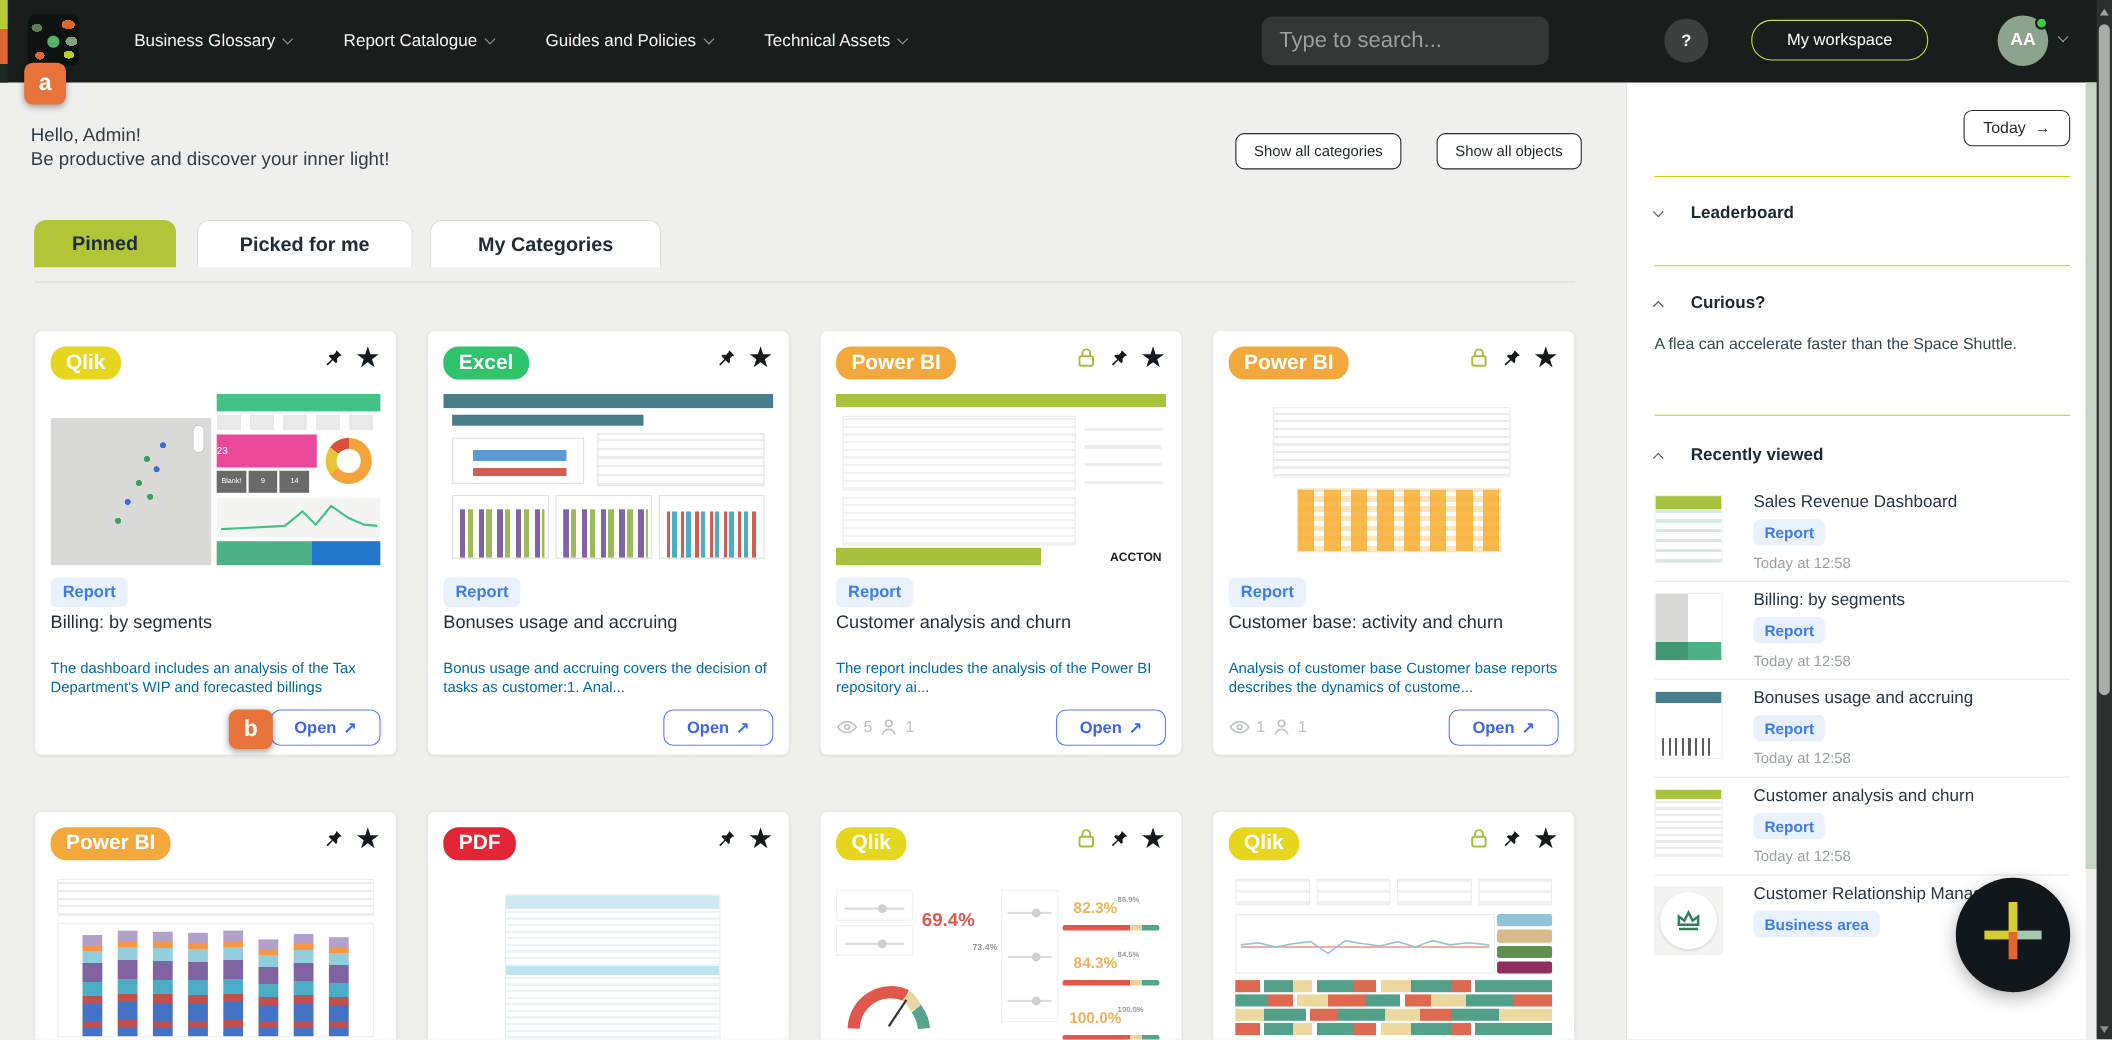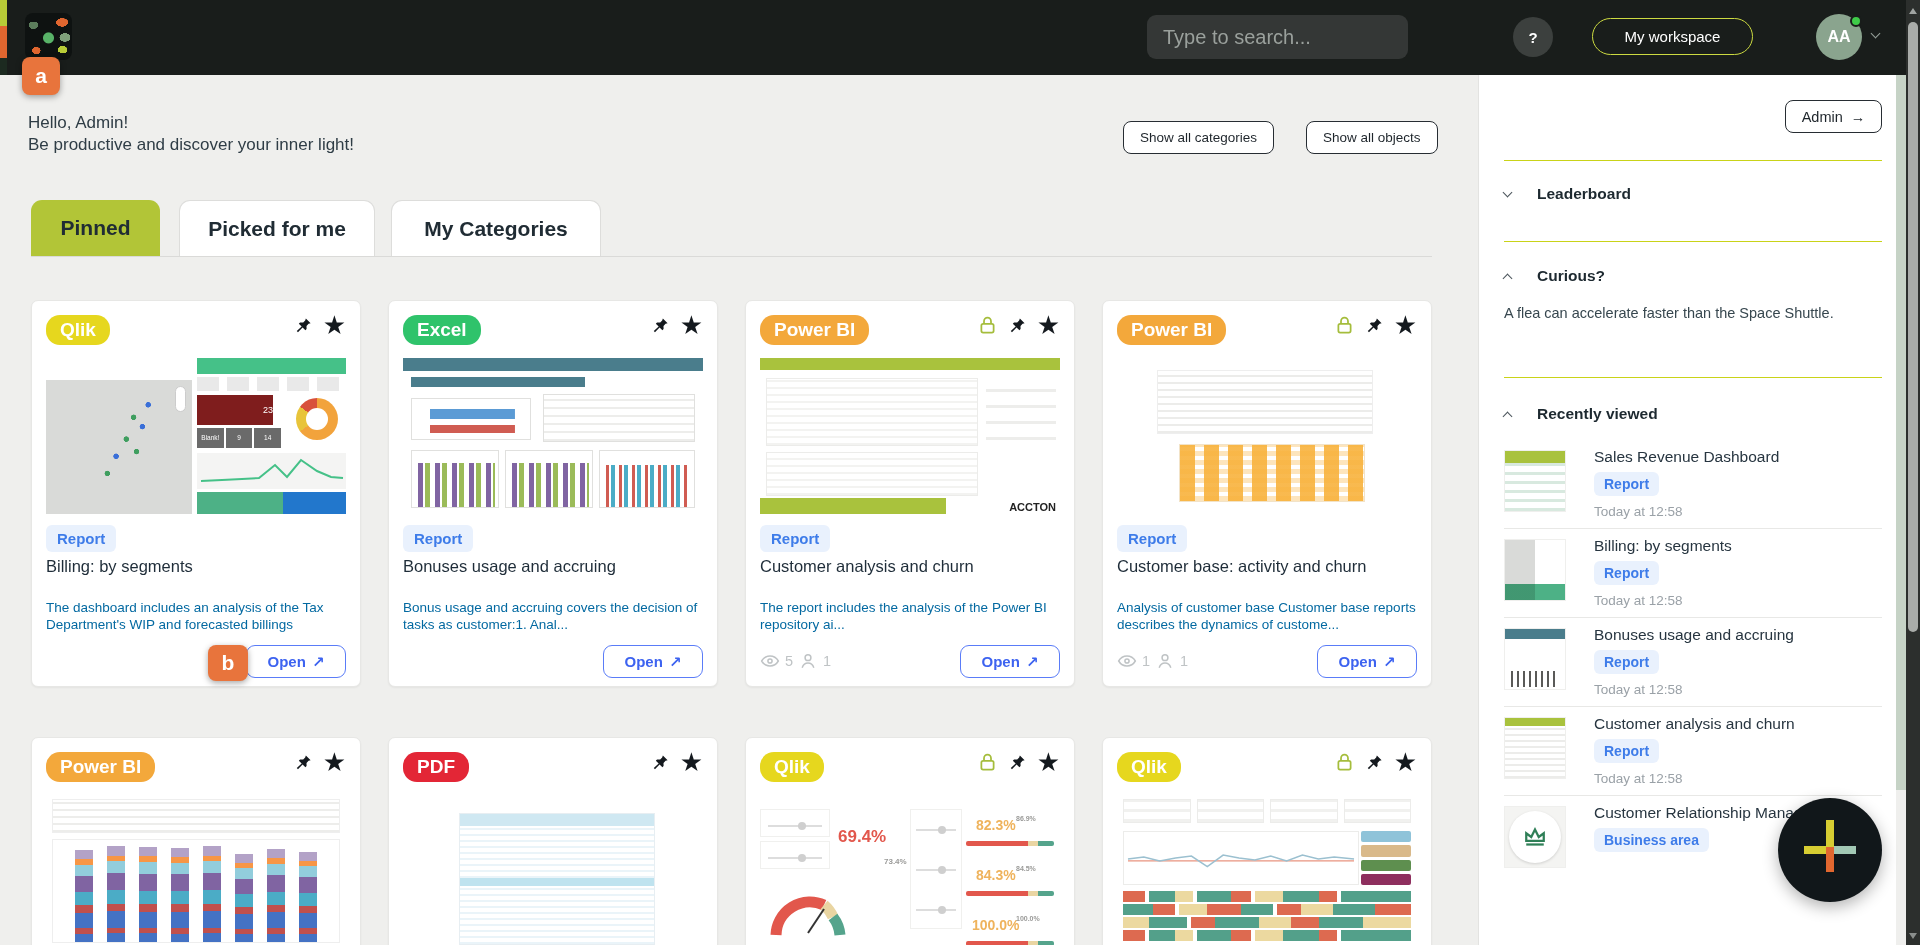--- a/index.html
+++ b/index.html
@@ -43,22 +43,22 @@
   .marker-a { left:22px; top:57px; width:38px; height:38px; }
   .marker-b { left:208px; top:645px; width:40px; height:36px; }
 
   
   .greet { position:absolute; left:28px; top:112px; font-size:17px; line-height:22px; color:#2f3d46; }
   .btn-outline { position:absolute; top:121px; height:33px; background:#fff; border:1.5px solid #272d33; border-radius:8px;
     font-size:13.5px; color:#1e252b; padding:0 16px; line-height:30px; cursor:pointer; }
   .btn-cats { left:1123px; } .btn-objs { left:1306px; }
 
   
-  .tab { position:absolute; top:200px; height:56px; display:flex; align-items:center; justify-content:center;
-    font-size:21px; font-weight:bold; color:#202c34; border-radius:11px 11px 0 0; cursor:pointer; }
+  .tab { position:absolute; top:200px; height:43px; display:flex; align-items:center; justify-content:center;
+    font-size:18px; font-weight:bold; color:#202c34; border-radius:11px 11px 0 0; cursor:pointer; }
   .tab.active { left:31px; width:129px; background:#b2c537; }
   .tab.t2 { left:179px; width:196px; background:#fff; border:1px solid #dddddb; border-bottom:none; }
   .tab.t3 { left:391px; width:210px; background:#fff; border:1px solid #dddddb; border-bottom:none; }
   .tabline { position:absolute; left:31px; top:256px; width:1401px; height:1px; background:#dadad8; }
 
   
   .card { position:absolute; width:330px; height:387px; background:#fff; border:1px solid #e7e7e5; border-radius:7px;
     box-shadow:0 1px 2px rgba(0,0,0,.05); cursor:pointer; }
   .src-badge { position:absolute; left:14px; top:14px; color:#fff; font-weight:bold; font-size:19px;
     padding:4px 14px; border-radius:14px; }
@@ -84,22 +84,22 @@
       radial-gradient(circle at 55% 52%, #3f9e5f 0 2.5px, transparent 3px),
       radial-gradient(circle at 48% 63%, #3a6fd8 0 2.5px, transparent 3px),
       radial-gradient(circle at 62% 60%, #3f9e5f 0 2.5px, transparent 3px),
       radial-gradient(circle at 42% 74%, #3f9e5f 0 2.5px, transparent 3px),
       radial-gradient(circle at 70% 30%, #3a6fd8 0 2.5px, transparent 3px),
       linear-gradient(180deg,#fff 0 22px,#d9dad8 22px 100%); position:relative; }
   .t1-map .zoomctl { position:absolute; right:6px; top:28px; width:11px; height:26px; background:#fff; border-radius:6px; border:1px solid #ccc; }
   .t1-right { width:149px; height:156px; position:relative; }
   .t1-head { height:16px; background:#45c188; }
   .t1-filters { height:14px; margin-top:3px; background:repeating-linear-gradient(90deg,#e9e9e9 0 22px,#fff 22px 30px); }
-  .t1-kpi { position:absolute; left:0; top:37px; width:76px; height:30px; background:#7f1d1d; color:#fff; font-size:9px;
-    text-align:right; line-height:30px; }
+  .t1-kpi { position:absolute; left:0; top:37px; width:91px; height:30px; background:#ec4899; color:#fff; font-size:9px;
+    text-align:left; line-height:30px; }
   .t1-minis { position:absolute; left:0; top:70px; width:84px; display:flex; gap:2px; }
   .t1-minis span { flex:1; height:20px; background:#6a6a6a; color:#fff; font-size:6.5px; text-align:center; line-height:20px; }
   .t1-donut { position:absolute; right:8px; top:40px; width:42px; height:42px; border-radius:50%;
     background:conic-gradient(#f2a33c 0 65%, #e8c43a 65% 85%, #d8503c 85% 100%); }
   .t1-donut::after { content:""; position:absolute; left:10px; top:10px; width:22px; height:22px; border-radius:50%; background:#fff; }
   .t1-chart { position:absolute; left:0; top:95px; width:149px; height:36px; background:#f4f4f3; }
   .t1-bottom { position:absolute; left:0; top:134px; width:149px; height:22px;
     background:linear-gradient(90deg,#4db186 0 58%,#2277cc 58% 100%); }
 
   .t2 { position:relative; }
@@ -215,20 +215,38 @@
     z-index:50; box-shadow:0 5px 16px rgba(0,0,0,.3); cursor:pointer; }
   .fab .ph { position:absolute; left:26px; top:48px; width:52px; height:8px; background:linear-gradient(90deg,#d7cd32 0 55%,#a2c8b4 55% 100%); }
   .fab .pv { position:absolute; left:48px; top:22px; width:8px; height:52px; background:linear-gradient(180deg,#d7cd32 0 52%,#e2672f 52% 100%); }
 </style>
 </head>
 <body>
 
 <div class="nav">
   <div class="edge-strip"></div>
   <div class="logo"></div>
+  <div class="nav-menu">
+    <div class="nav-item">
+      <span>Business Glossary</span>
+        <span class="chev"></span>
+    </div>
+    <div class="nav-item">
+      <span>Report Catalogue</span>
+        <span class="chev"></span>
+    </div>
+    <div class="nav-item">
+      <span>Guides and Policies</span>
+        <span class="chev"></span>
+    </div>
+    <div class="nav-item">
+      <span>Technical Assets</span>
+        <span class="chev"></span>
+    </div>
+  </div>
   <div class="search">
     <input type="text" placeholder="Type to search..." style="">
     <svg width="20" height="20" viewBox="0 0 24 24" fill="none" stroke="#d6d9d7" stroke-width="2">
         <circle cx="10.5" cy="10.5" r="6.5"></circle>
         <path d="M15.5 15.5L21 21"></path>
       </svg>
   </div>
   <div class="help-btn">
       <span>?</span>
     </div>
@@ -543,21 +561,21 @@
       <i class="h1"></i>
         <i class="h2"></i>
         <i class="h3"></i>
         <i class="h1"></i>
     </div>
   </div>
 </div>
 
 <div class="sidebar">
   <button class="hide-btn">
-    <span>Admin</span>
+    <span>Today</span>
     <span>→</span>
   </button>
 
   <div class="sb-div" style="top:85px"></div>
   <div class="sb-row" style="top:110px">
     <span class="chev dark"></span>
     <b>Leaderboard</b>
   </div>
   <div class="sb-div" style="top:166px"></div>
 

